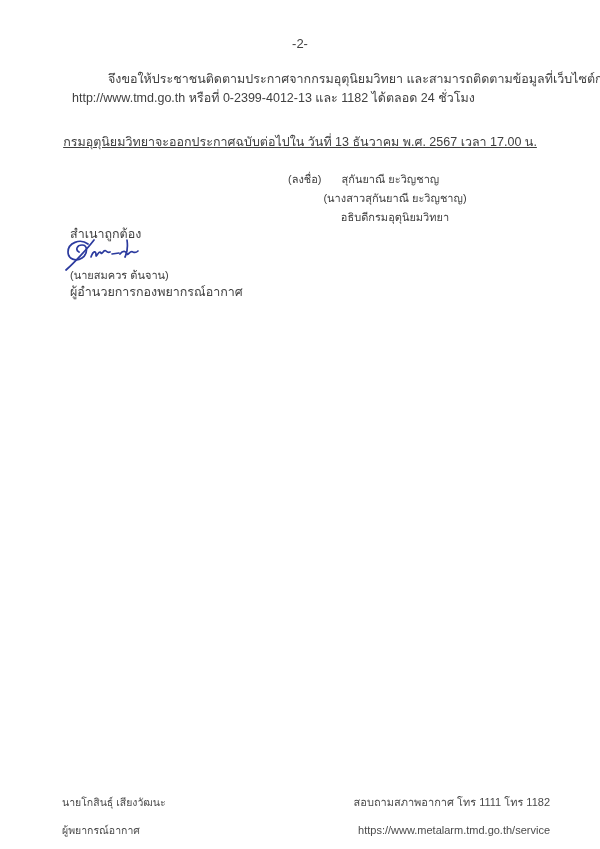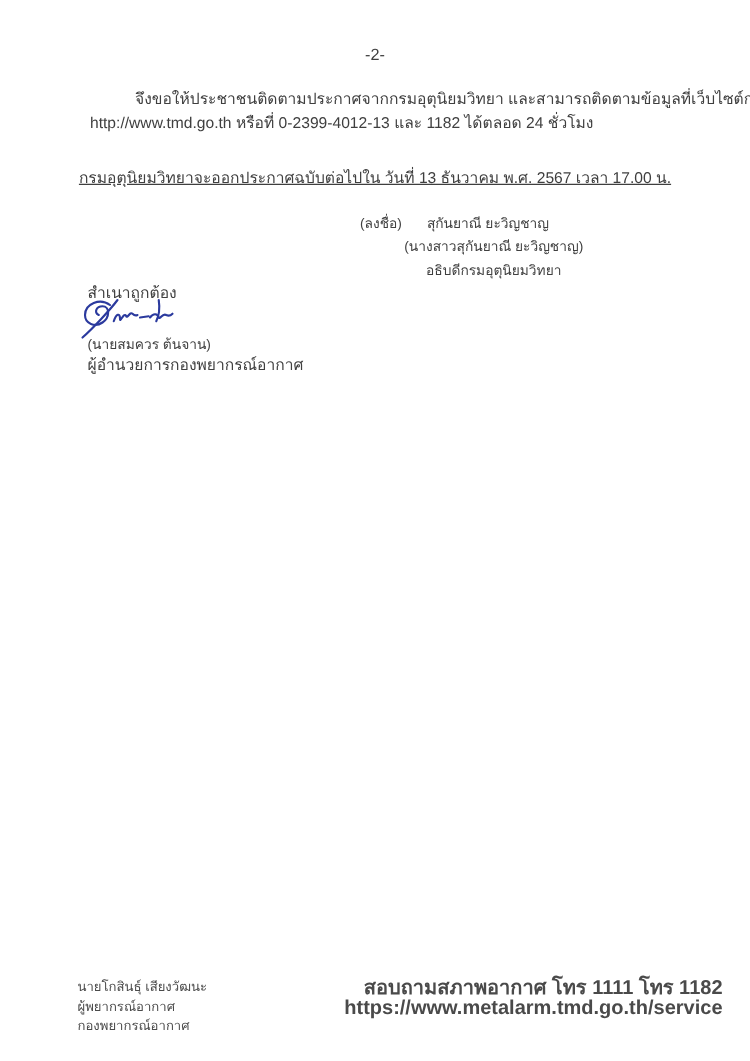--- a/index.html
+++ b/index.html
@@ -47,28 +47,27 @@
   .signature-svg { top: 235px; left: 58px; }
   .copy-name { top: 266px; left: 70px; font-size: 11px; }
   .copy-title { top: 282px; left: 70px; font-size: 12.5px; }
   .footer-left {
     top: 783px; left: 62px;
     font-size: 10.5px;
     line-height: 15.5px;
     color: #4a4a4a;
   }
   .footer-right {
-    top: 783px; right: 22px;
-    font-size: 16px;
+    top: 783px; right: 50px;
+    font-size: 11px;
     line-height: 15.5px;
     color: #4a4a4a;
     text-align: right;
-    font-weight: bold;
   }
-  .footer-line { display: block; white-space: nowrap; }
+  .footer-line { display: block; white-space: nowrap; margin-top: 12px; }
 </style>
 </head>
 <body>
 
 <div class="page">
 
   <div class="abs page-number">-2-</div>
 
   <div class="abs body-paragraph">
     <span class="para-line1">จึงขอให้ประชาชนติดตามประกาศจากกรมอุตุนิยมวิทยา และสามารถติดตามข้อมูลที่เว็บไซต์กรมอุตุนิยมวิทยา</span>

